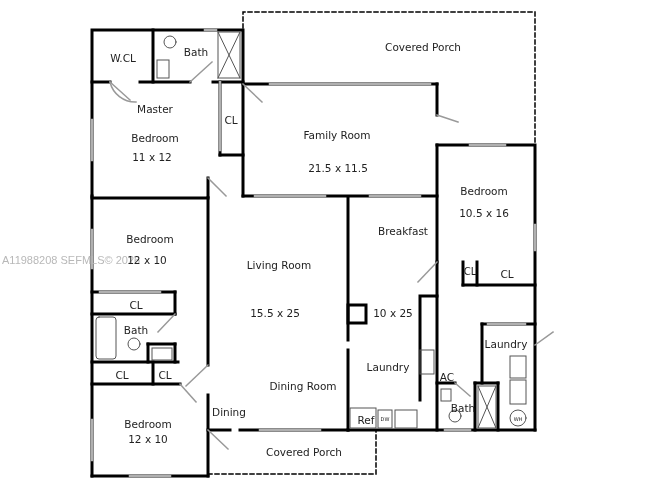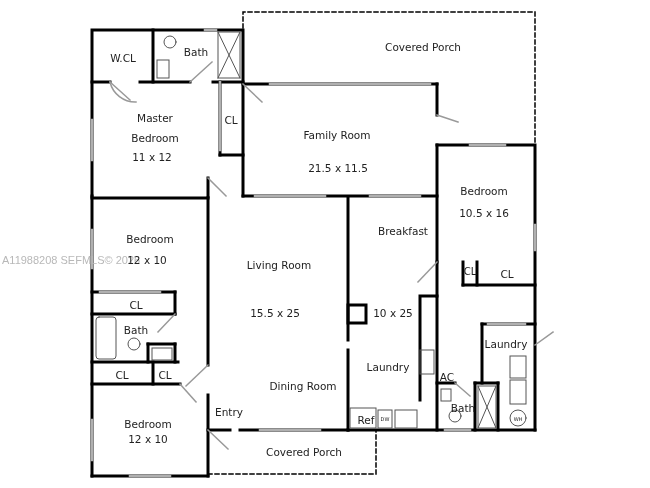--- a/index.html
+++ b/index.html
@@ -134,21 +134,21 @@
       <rect x="420" y="350" width="14" height="24"></rect>
     </g>
   </g>
 </svg>
 
 <div class="wm">A11988208  SEFMLS© 2026</div>
 
 <div class="lbl" style="left:423px;top:47px">Covered Porch</div>
 <div class="lbl" style="left:123px;top:58px">W.CL</div>
 <div class="lbl" style="left:196px;top:52px">Bath</div>
-<div class="lbl" style="left:155px;top:118px">Master</div>
+<div class="lbl" style="left:155px;top:109px">Master</div>
 <div class="lbl" style="left:155px;top:138px">Bedroom</div>
 <div class="lbl" style="left:152px;top:157px">11 x 12</div>
 <div class="lbl" style="left:231px;top:120px">CL</div>
 <div class="lbl" style="left:337px;top:135px">Family Room</div>
 <div class="lbl" style="left:338px;top:168px">21.5 x 11.5</div>
 <div class="lbl" style="left:484px;top:191px">Bedroom</div>
 <div class="lbl" style="left:484px;top:213px">10.5 x 16</div>
 <div class="lbl sm" style="left:470px;top:272px">CL</div>
 <div class="lbl" style="left:507px;top:274px">CL</div>
 <div class="lbl" style="left:150px;top:239px">Bedroom</div>
@@ -161,17 +161,17 @@
 <div class="lbl" style="left:275px;top:313px">15.5 x 25</div>
 <div class="lbl" style="left:303px;top:386px">Dining Room</div>
 <div class="lbl" style="left:403px;top:231px">Breakfast</div>
 <div class="lbl" style="left:393px;top:313px">10 x 25</div>
 <div class="lbl" style="left:388px;top:367px">Laundry</div>
 <div class="lbl" style="left:506px;top:344px">Laundry</div>
 <div class="lbl" style="left:447px;top:377px">AC</div>
 <div class="lbl" style="left:463px;top:408px">Bath</div>
 <div class="lbl" style="left:148px;top:424px">Bedroom</div>
 <div class="lbl" style="left:148px;top:439px">12 x 10</div>
-<div class="lbl" style="left:229px;top:412px">Entry</div>
+<div class="lbl" style="left:229px;top:412px">Dining</div>
 <div class="lbl" style="left:304px;top:452px">Covered Porch</div>
 <div class="lbl" style="left:366px;top:420px">Ref</div>
 <div class="lbl xs" style="left:385px;top:419px">DW</div>
 <div class="lbl xs" style="left:518px;top:419px">WH</div>
 
 </body></html>

